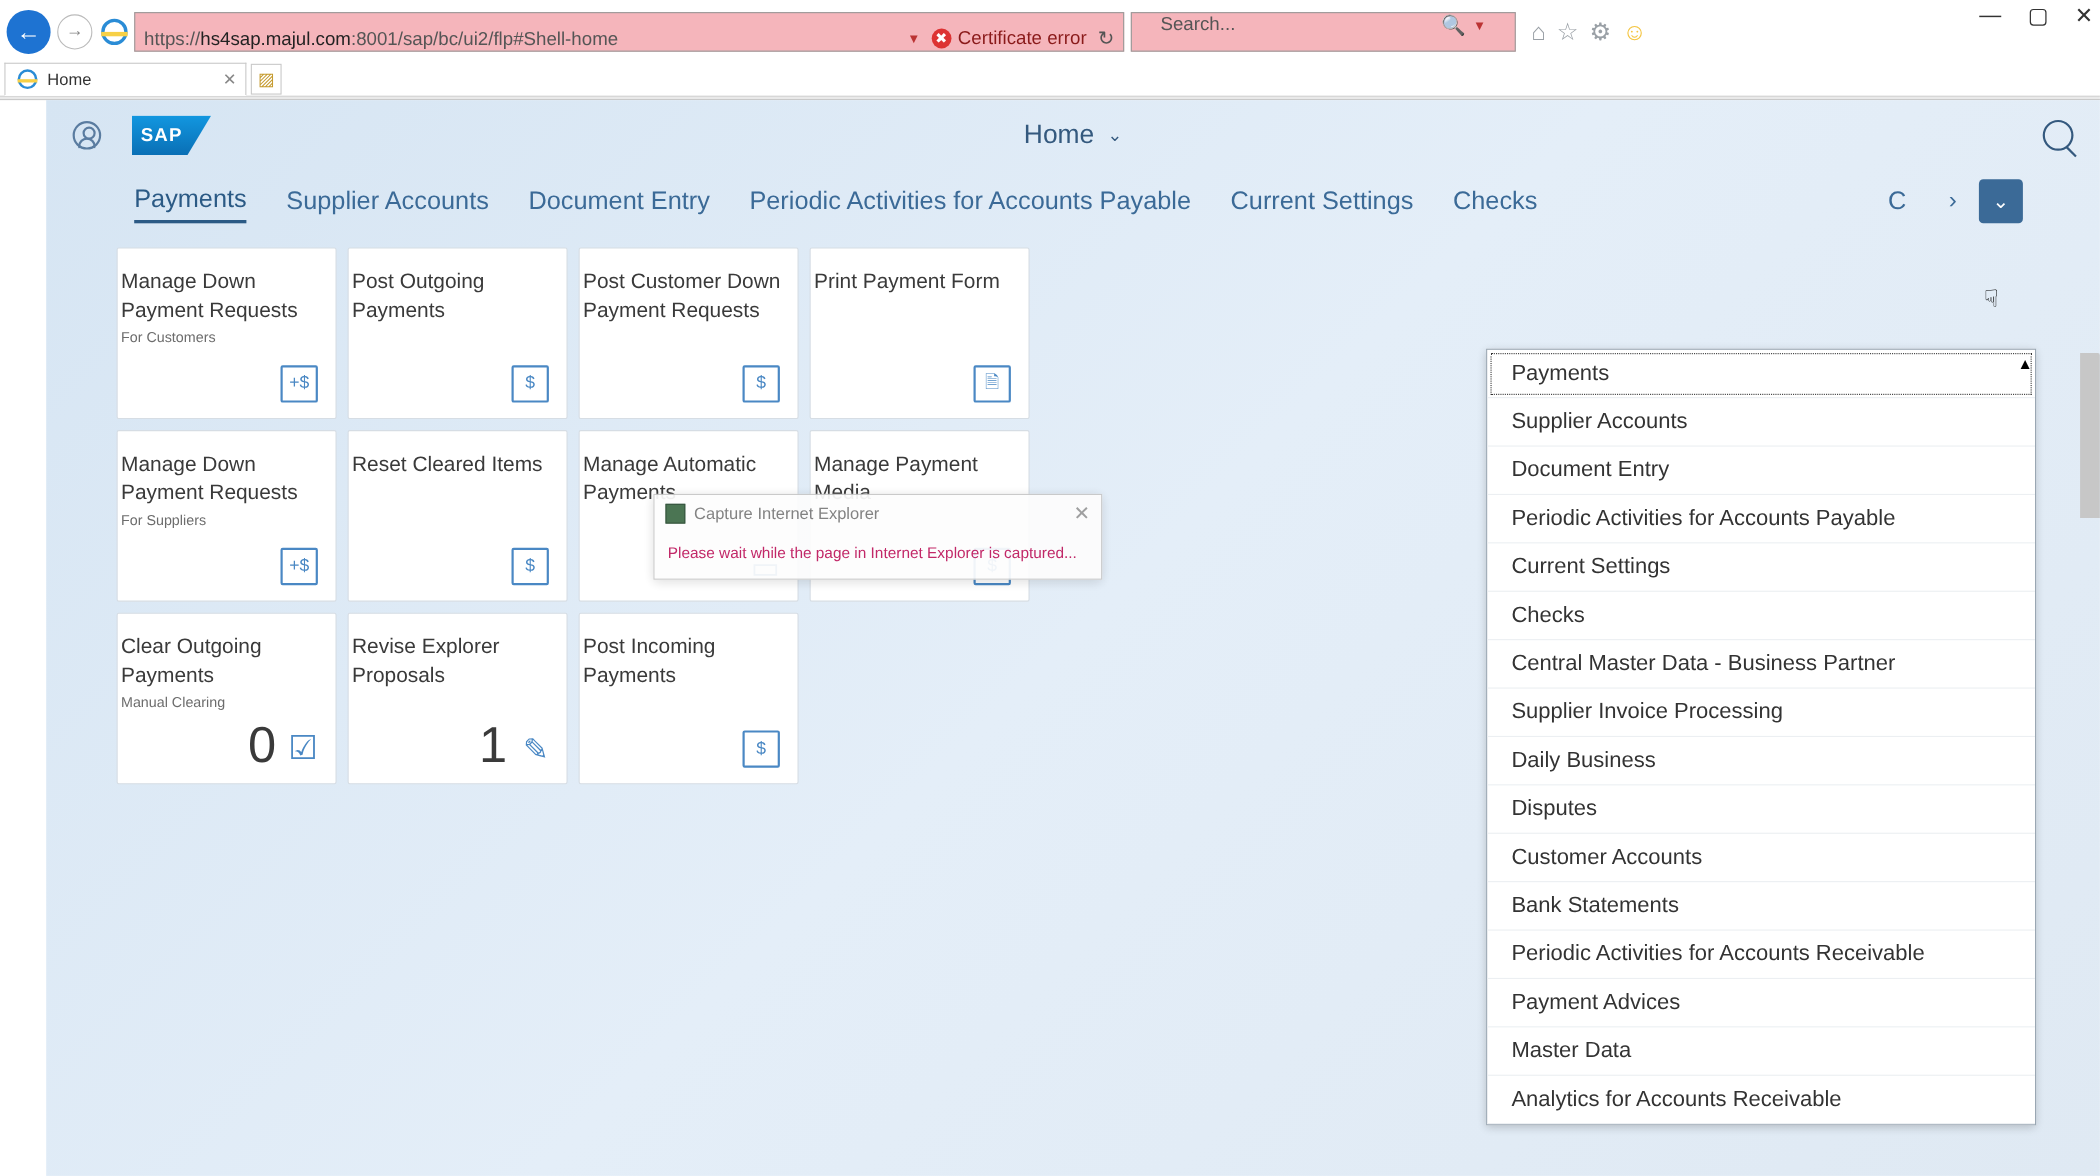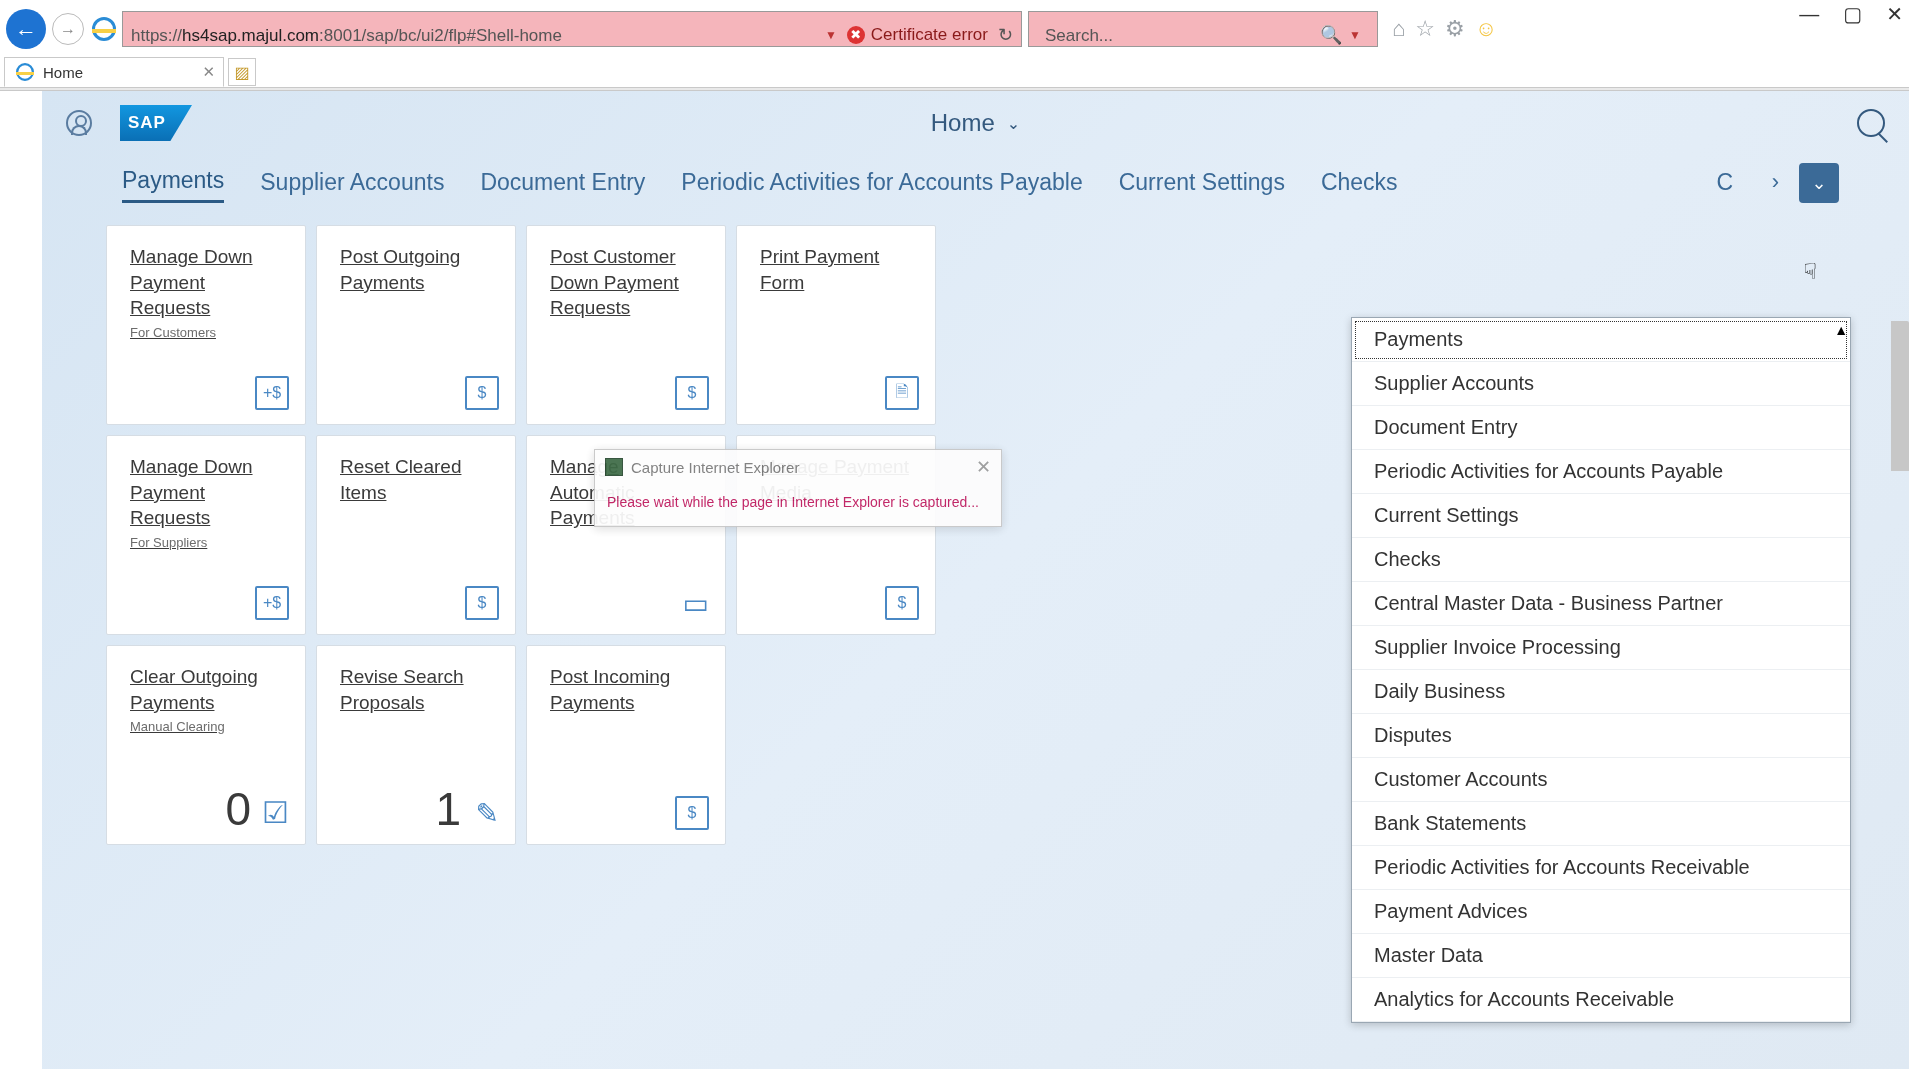--- a/index.html
+++ b/index.html
@@ -33,21 +33,21 @@
   .addr-bar .url-host { color:#222; }
   .addr-right { margin-left:auto; display:flex; align-items:center; gap:10px; font-size:15px; color:#8a1a1a;}
   .cert-err { display:flex; align-items:center; gap:6px; color:#8a1a1a; font-size:17px;}
   .cert-err-icon{
     width:18px;height:18px;border-radius:50%;background:#d33; color:#fff; font-size:13px; line-height:18px; text-align:center;
   }
   .reload { color:#555; font-size:18px; }
   .red-caret{ color:#b33; font-size:12px;}
   .search-bar {
     flex:0 0 350px; height:36px; background:#f5b5bb; border:1px solid #999;
-    display:flex; align-items:flex-end; padding:0 16px; color:#555; font-size:17px;
+    display:flex; align-items:flex-start; padding:0 26px; color:#555; font-size:17px;
   }
   .search-bar .sicon{ margin-left:auto; color:#7a1133; display:flex; align-items:center; gap:6px;}
   .chrome-icons { display:flex; gap:10px; color:#9aa0a6; font-size:22px; margin-left:8px; align-items:center;}
   .smiley{ color:#f4c542;}
   .tab-row { height:34px; border-bottom:1px solid #c9c9c9; display:flex; align-items:flex-end; padding-left:4px;}
   .tab {
     height:30px; border:1px solid #c9c9c9; border-bottom:1px solid #fff; background:#fff;
     display:flex; align-items:center; padding:0 28px 0 8px; gap:6px; font-size:15px; color:#333;
     position:relative; min-width:220px;
   }
@@ -109,22 +109,22 @@
     position:absolute; right:70px; top:8px; width:40px; height:40px; background:#3b6a97;
     color:#fff; display:flex; align-items:center; justify-content:center; font-size:18px;
     border-radius:4px;
   }
   .anchor-clip{ position:absolute; right:176px; top:14px; color:#3b6a97; font-size:23px;}
   .tiles{
     padding: 10px 64px; display:grid; grid-template-columns: repeat(4, 200px); gap:10px;
     align-content:start;
   }
   .tile{
-    background:#fff; border:1px solid #d6dde4; border-radius:2px; height:200px;
-    padding:18px 23px; position:relative; color:#3a3a3a;text-decoration:underline;
+    background:#fff; border:1px solid #d6dde4; border-radius:2px; height:156px;
+    padding:18px 3px; position:relative; color:#3a3a3a;
   }
   .tile-title{ font-size:19px; color:#3a3a3a; line-height:1.35;}
   .tile-sub{ font-size:13px; color:#6c6c6c; margin-top:4px;}
   .tile-icon{
     position:absolute; bottom:14px; right:16px; width:34px; height:34px;
     border:2px solid #4a88c4; color:#4a88c4; display:flex; align-items:center; justify-content:center;
     font-size:16px; border-radius:2px;
   }
   .tile-icon.noborder{ border:none; width:auto; height:auto;}
   .tile-kpi{
@@ -294,21 +294,21 @@
       <div class="tile-icon">$</div>
     </div>
 
     <div class="tile">
       <div class="tile-title">Clear Outgoing Payments</div>
       <div class="tile-sub">Manual Clearing</div>
       <div class="tile-kpi">0</div>
       <div class="tile-icon noborder" style="right:16px;font-size:30px;">☑</div>
     </div>
     <div class="tile">
-      <div class="tile-title">Revise Search Proposals</div>
+      <div class="tile-title">Revise Explorer Proposals</div>
       <div class="tile-kpi">1</div>
       <div class="tile-icon noborder" style="right:16px;font-size:28px;">✎</div>
     </div>
     <div class="tile">
       <div class="tile-title">Post Incoming Payments</div>
       <div class="tile-icon">$</div>
     </div>
   </div>
 
   <div class="dropdown">

